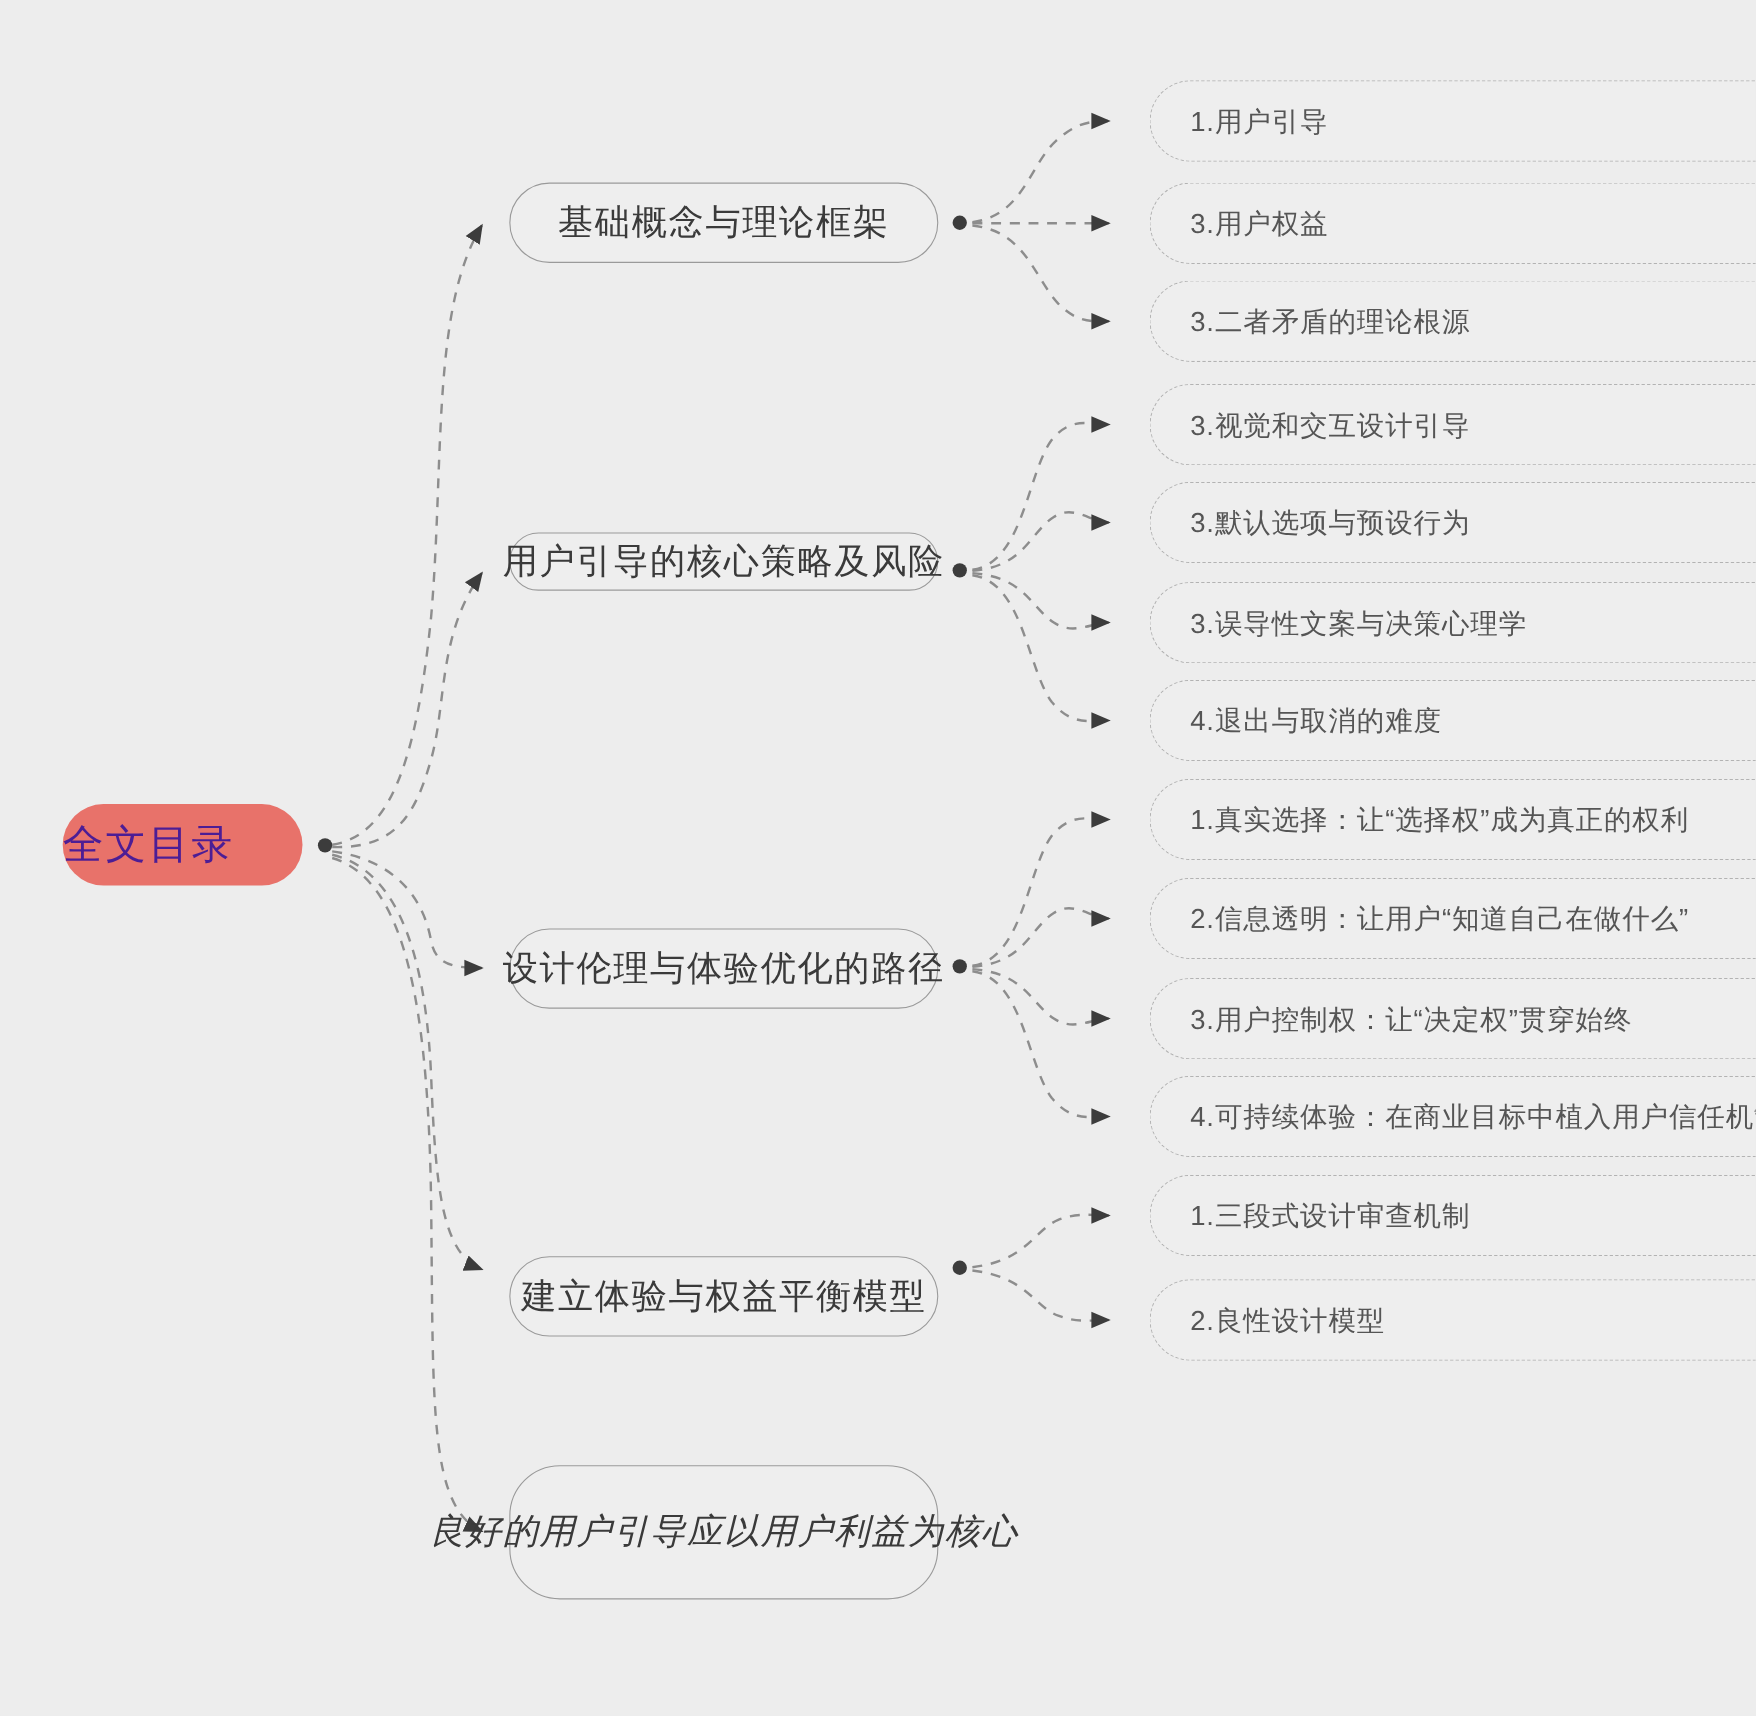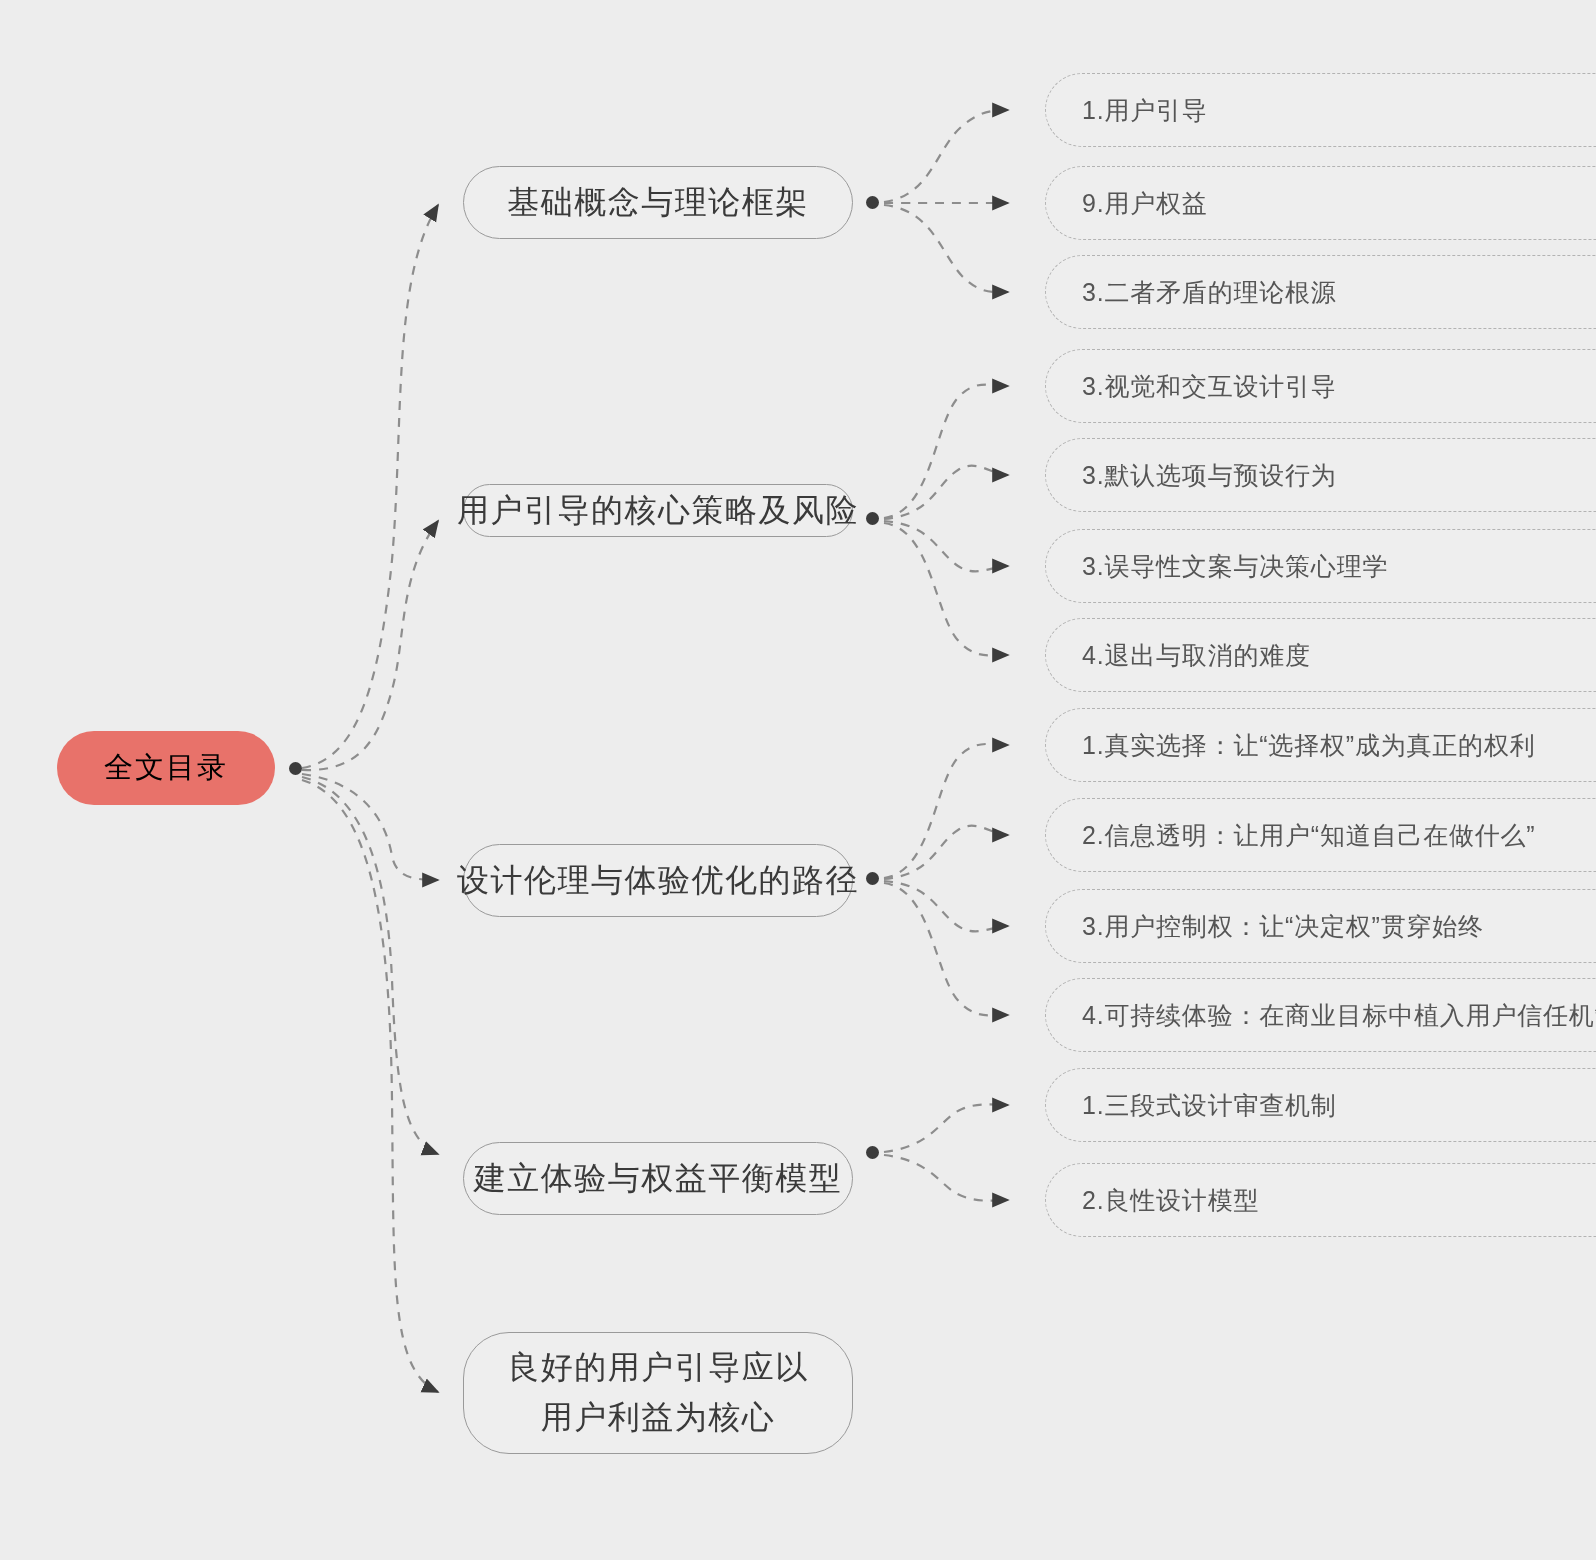--- a/index.html
+++ b/index.html
@@ -31,39 +31,38 @@
     position: absolute;
     box-sizing: border-box;
     display: flex;
     align-items: center;
     white-space: nowrap;
   }
   
   .node-root {
     background: #e8726a;
     border-radius: 44px;
-    color: #000000;
-    justify-content: center;
-    font-size: 29px;
+    color: #4c1d95;
+    font-size: 37px;
     letter-spacing: 2px;
     font-weight: 400;
   }
   
   .node-branch {
     background: #eeeeee;
     border: 1.4px solid #9a9a9a;
     border-radius: 46px;
     color: #3a3a3a;
     justify-content: center;
     font-size: 32px;
     letter-spacing: 1.5px;
   }
   .node-branch.two-line {
-    flex-direction: column;
     line-height: 1.55;
+    font-style: italic;
   }
   
   .node-leaf {
     background: #eeeeee;
     border: 1.6px dashed #b3b3b3;
     border-right: none;
     border-radius: 40px 0 0 40px;
     color: #555555;
     justify-content: flex-start;
     font-size: 25px;
@@ -129,21 +128,21 @@
     <span>全文目录</span>
   </div>
 
   <div class="node node-branch" style="left:463px;top:166px;width:390px;height:73px;">
     <span>基础概念与理论框架</span>
   </div>
   <div class="node node-leaf" style="left:1045px;top:73px;width:600px;height:74px;">
     <span>1.用户引导</span>
   </div>
   <div class="node node-leaf" style="left:1045px;top:166px;width:600px;height:74px;">
-    <span>9.用户权益</span>
+    <span>3.用户权益</span>
   </div>
   <div class="node node-leaf" style="left:1045px;top:255px;width:600px;height:74px;">
     <span>3.二者矛盾的理论根源</span>
   </div>
 
   <div class="node node-branch" style="left:463px;top:484px;width:390px;height:53px;">
     <span>用户引导的核心策略及风险</span>
   </div>
   <div class="node node-leaf" style="left:1045px;top:349px;width:600px;height:74px;">
     <span>3.视觉和交互设计引导</span>

